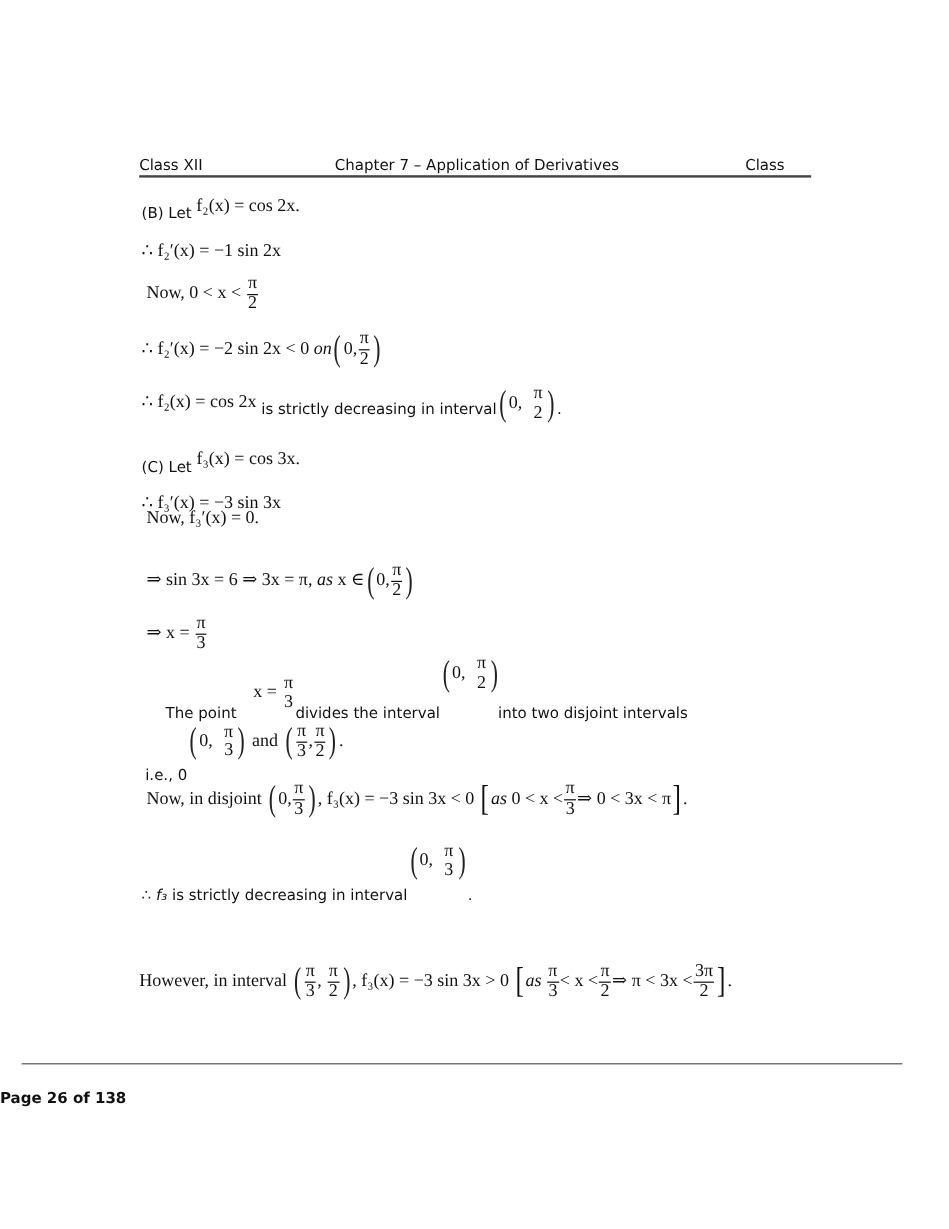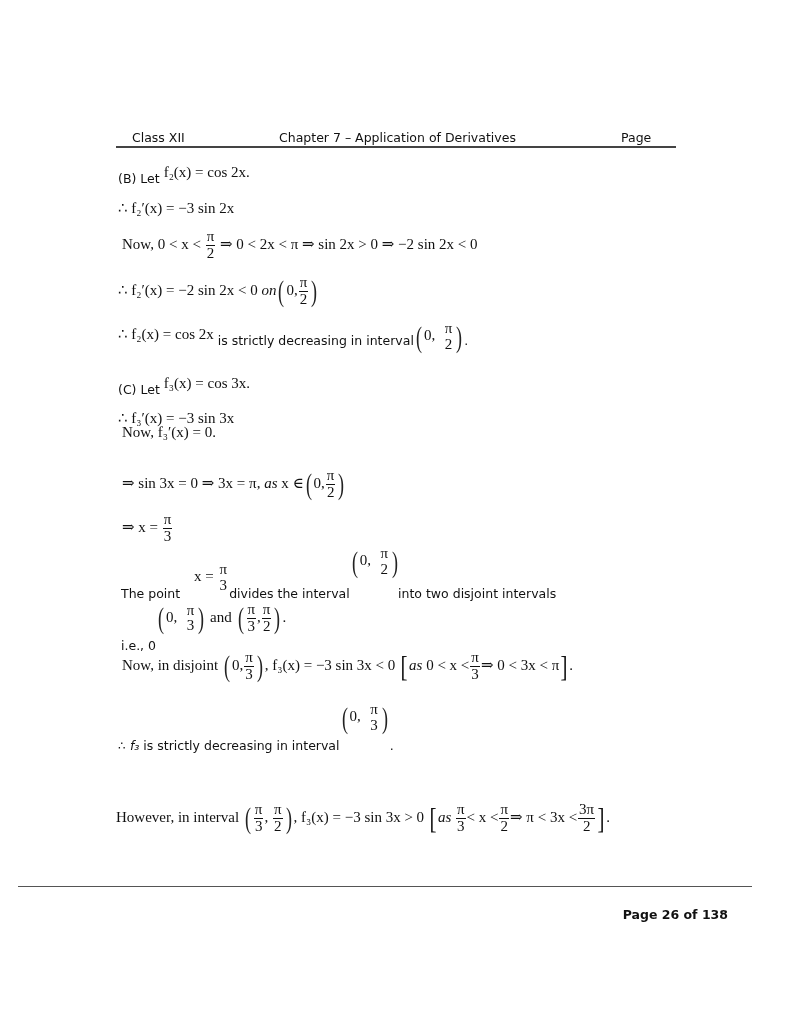--- a/index.html
+++ b/index.html
@@ -3,49 +3,48 @@
 <meta charset="utf-8">
 <style>
   html, body { margin: 0; padding: 0; background: #ffffff; }
   body { width: 791px; height: 1024px; position: relative; overflow: hidden; color: #111; }
   .sans { font-family: "DejaVu Sans", "Liberation Sans", sans-serif; font-size: 12.5px; }
   .serif { font-family: "Liberation Serif", "DejaVu Serif", serif; font-size: 15px; }
   .abs { position: absolute; white-space: nowrap; }
   .hdr { top: 130px; font-size: 12.5px; }
   .rule-top { position: absolute; left: 116px; top: 146px; width: 560px; height: 0; border-top: 2px solid #444; }
   .rule-bot { position: absolute; left: 18px; top: 886px; width: 734px; height: 0; border-top: 1.5px solid #555; }
-  .footer { position: absolute; left: 12px; width: 716px; top: 907px; text-align: right; font-weight: bold; font-size: 12.5px; }
+  .footer { position: absolute; left: 0; width: 716px; top: 907px; text-align: left; font-weight: bold; font-size: 12.5px; }
   i.v { font-style: italic; }
   .frac { display: inline-block; vertical-align: middle; text-align: center; line-height: 1.05; margin: 0 1px; }
   .frac > span { display: block; padding: 0 1px; }
   .frac > span.num { border-bottom: 1px solid #111; }
   .frac.nobar > span.num { border-bottom: none; }
   .paren { display: inline-block; vertical-align: middle; font-size: 30px; font-weight: 100; transform: scaleX(0.6); line-height: 1; color: #222; }
   .brack { display: inline-block; vertical-align: middle; font-size: 30px; font-weight: 100; line-height: 1; transform: scaleX(0.7); }
   .low { vertical-align: -6px; }
 </style>
 </head>
 <body>
 
-<div class="abs sans hdr" style="left:132px;">Class XII</div>
+<div class="abs sans hdr" style="left:116px;">Class XII</div>
 <div class="abs sans hdr" style="left:279px;">Chapter 7 – Application of Derivatives</div>
-<div class="abs sans hdr" style="left:621px;">Page</div>
+<div class="abs sans hdr" style="left:621px;">Class</div>
 <div class="rule-top"></div>
 
 <div class="abs" style="left:118px; top:163px;">
   <span class="sans low">(B) Let</span>
   <span class="serif">f₂(x) = cos 2x.</span>
 </div>
 
-<div class="abs serif" style="left:118px; top:199px;">∴ f₂′(x) = −3 sin 2x</div>
+<div class="abs serif" style="left:118px; top:199px;">∴ f₂′(x) = −1 sin 2x</div>
 
 <div class="abs serif" style="left:122px; top:229px;">
   <span>Now, 0 &lt; x &lt;</span>
   <span class="frac"><span class="num">π</span><span>2</span></span>
-  <span>⇒ 0 &lt; 2x &lt; π ⇒ sin 2x &gt; 0 ⇒ −2 sin 2x &lt; 0</span>
 </div>
 
 <div class="abs serif" style="left:118px; top:275px;">
   <span>∴ f₂′(x) = −2 sin 2x &lt; 0</span>
   <i class="v">on</i><span class="paren">(</span><span>0,</span><span class="frac"><span class="num">π</span><span>2</span></span><span class="paren">)</span>
 </div>
 
 <div class="abs" style="left:118px; top:325px;">
   <span class="serif">∴ f₂(x) = cos 2x</span>
   <span class="sans low">is strictly decreasing in interval</span><span class="serif" style="display:inline-block; vertical-align:top; position:relative; top:-4px;"><span class="paren">(</span><span>0,</span>&nbsp;&nbsp;<span class="frac nobar"><span class="num">π</span><span>2</span></span><span class="paren">)</span></span><span class="sans low">.</span>
@@ -54,32 +53,32 @@
 <div class="abs" style="left:118px; top:374px;">
   <span class="sans low">(C) Let</span>
   <span class="serif">f₃(x) = cos 3x.</span>
 </div>
 
 <div class="abs serif" style="left:118px; top:409px;">∴ f₃′(x) = −3 sin 3x</div>
 
 <div class="abs serif" style="left:122px; top:424px;">Now, f₃′(x) = 0.</div>
 
 <div class="abs serif" style="left:122px; top:468px;">
-  <span>⇒  sin 3x = 0 ⇒ 3x = π,</span>
+  <span>⇒  sin 3x = 6 ⇒ 3x = π,</span>
   <i class="v">as</i>
   <span>x ∈</span><span class="paren">(</span><span>0,</span><span class="frac"><span class="num">π</span><span>2</span></span><span class="paren">)</span>
 </div>
 
 <div class="abs serif" style="left:122px; top:512px;">
   <span>⇒ x =</span>
   <span class="frac"><span class="num">π</span><span>3</span></span>
 </div>
 
 <div class="abs" style="left:121px; top:552px;">
-  <span class="sans" style="position:relative; top:27px;">The point</span>
+  <span class="sans" style="position:relative; top:27px;margin-left:17px;">The point</span>
   <span class="serif" style="display:inline-block; position:relative; left:10px; top:10px;"><span>x =</span> <span class="frac nobar"><span class="num">π</span><span>3</span></span></span>
   <span class="sans" style="position:relative; left:6px; top:27px;">divides the interval</span><span class="serif" style="display:inline-block; position:relative; left:6px; top:-6px;"><span class="paren">(</span><span>0,</span>&nbsp;&nbsp;<span class="frac nobar"><span class="num">π</span><span>2</span></span><span class="paren">)</span></span><span class="sans" style="position:relative; left:4px; top:27px;">into two disjoint intervals</span>
 </div>
 
 <div class="abs" style="left:121px; top:604px;">
   <span class="sans" style="position:relative; top:26px;">i.e., 0</span><span class="serif" style="display:inline-block; position:relative; top:-2px;"><span class="paren">(</span><span>0,</span>&nbsp;&nbsp;<span class="frac nobar"><span class="num">π</span><span>3</span></span><span class="paren">)</span> <span>and</span> <span class="paren">(</span><span class="frac"><span class="num">π</span><span>3</span></span><span>,</span><span class="frac"><span class="num">π</span><span>2</span></span><span class="paren">)</span><span>.</span></span>
 </div>
 
 <div class="abs serif" style="left:122px; top:650px;">
   <span>Now, in disjoint</span>

